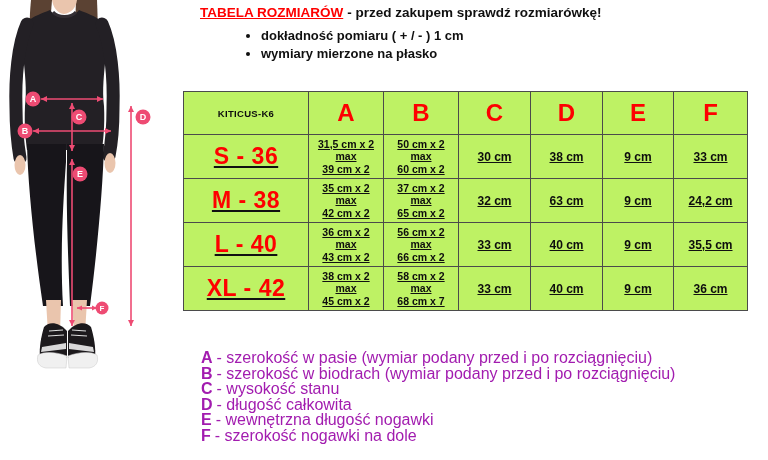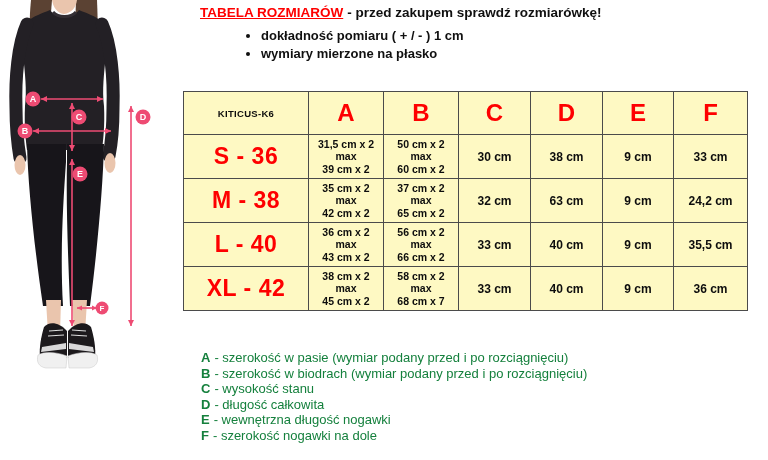--- a/index.html
+++ b/index.html
@@ -19,37 +19,37 @@
   
   .intro{position:absolute;left:200px;top:5px;}
   .title-line{font-size:13.5px;font-weight:bold;white-space:nowrap;}
   .title-red{color:var(--red);text-decoration:underline;}
   .title-rest{margin-left:4px;color:#101010;margin-top:12px;}
   .bullets{margin:7px 0 0 0;padding-left:22px;list-style:disc;}
   .bullets li{font-size:13px;font-weight:bold;line-height:18px;color:#101010;margin-left:39px;}
   
   .size-table{
     position:absolute;left:183px;top:91px;
-    border-collapse:collapse;table-layout:fixed;background:#fef9c3;
+    border-collapse:collapse;table-layout:fixed;background:#bef264;
   }
   .size-table th,.size-table td{
     border:1px solid var(--border);
     text-align:center;vertical-align:middle;padding:0;overflow:hidden;
   }
   .size-table tr.head{height:43px;}
-  .size-table tr.row{height:44px;}
+  .size-table tr.row{height:44px;text-decoration:underline;}
   th.model{font-size:9.5px;letter-spacing:.3px;color:#0d0d0d;}
   th.colhead{font-size:24px;font-weight:bold;color:var(--red);}
   td.size{font-size:23px;font-weight:bold;color:var(--red);letter-spacing:.5px;}
   td.multi{font-size:10.5px;font-weight:bold;line-height:12.5px;color:#0d0d0d;}
   td.multi span{display:block;}
   td.val{font-size:12px;font-weight:bold;color:#0d0d0d;}
   
   .legend{position:absolute;left:201px;top:350px;}
-  .legend-line{font-size:13px;line-height:15.6px;color:#15803d;white-space:nowrap;}
+  .legend-line{font-size:16px;line-height:15.6px;color:#a21caf;white-space:nowrap;}
   .legend-line b{font-weight:bold;margin-right:4px;}
   
   .figure{position:absolute;left:0;top:0;}
   .marker-letter{font-family:"Liberation Sans",sans-serif;font-size:9px;font-weight:bold;fill:#ffffff;text-anchor:middle;}
   .marker-letter.small{font-size:8px;}
   .mline{stroke:var(--pink);stroke-width:1.6;}
   .mhead{fill:var(--pink);}
   .mcirc{fill:var(--pink);}
 </style>
 </head>

